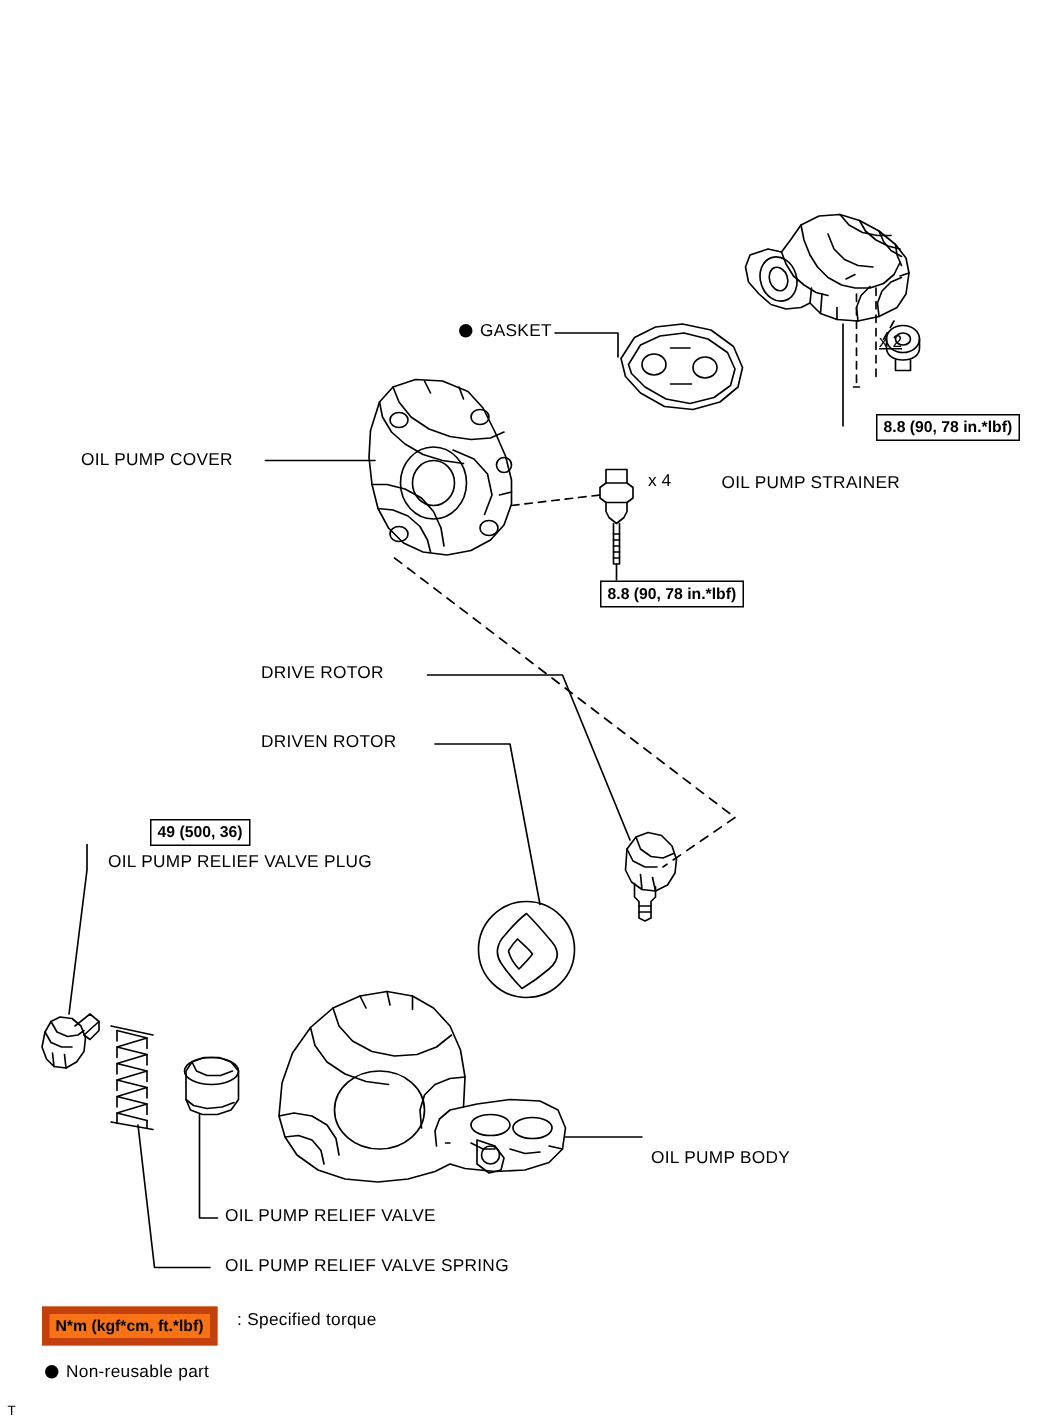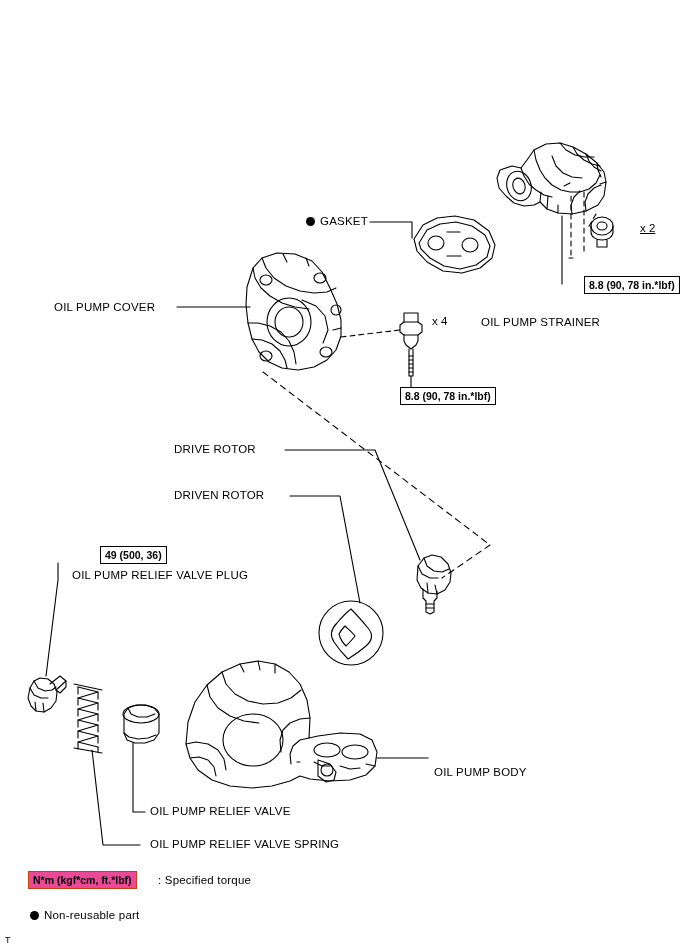--- a/index.html
+++ b/index.html
@@ -39,22 +39,22 @@
     background: #fff;
     font-size: 10.5px;
     line-height: 12px;
     padding: 2px 4px 2px 4px;
     white-space: nowrap;
     font-weight: bold;
     margin-left: 25px;
   }
   .legend-box {
     position: absolute;
-    border: 1px solid #c2410c;
-    background: #ec4899;
+    border: 5px solid #c2410c;
+    background: #f97316;
     font-size: 10.5px;
     line-height: 12px;
     padding: 2px 4px;
     white-space: nowrap;
     font-weight: bold;
   }
   .bullet {
     display: inline-block;
     width: 9px;
     height: 9px;
@@ -237,21 +237,21 @@
   </svg>
 
   <div class="lbl" style="left:306px; top:215px;">
     <span class="bullet"></span><span>GASKET</span>
   </div>
 
   <div class="lbl" style="left:481px; top:316px;">OIL PUMP STRAINER</div>
 
   <div class="torque-box" style="left:559px; top:276px;">8.8 (90, 78 in.*lbf)</div>
 
-  <div class="qty" style="left:640px; top:222px;text-decoration:underline;">x 2</div>
+  <div class="qty" style="left:586px; top:222px;text-decoration:underline;">x 2</div>
 
   <div class="lbl" style="left:54px; top:301px;">OIL PUMP COVER</div>
 
   <div class="qty" style="left:432px; top:315px;">x 4</div>
 
   <div class="torque-box" style="left:375px; top:387px;">8.8 (90, 78 in.*lbf)</div>
 
   <div class="lbl" style="left:174px; top:443px;">DRIVE ROTOR</div>
 
   <div class="lbl" style="left:174px; top:489px;text-align:right;">DRIVEN ROTOR</div>

